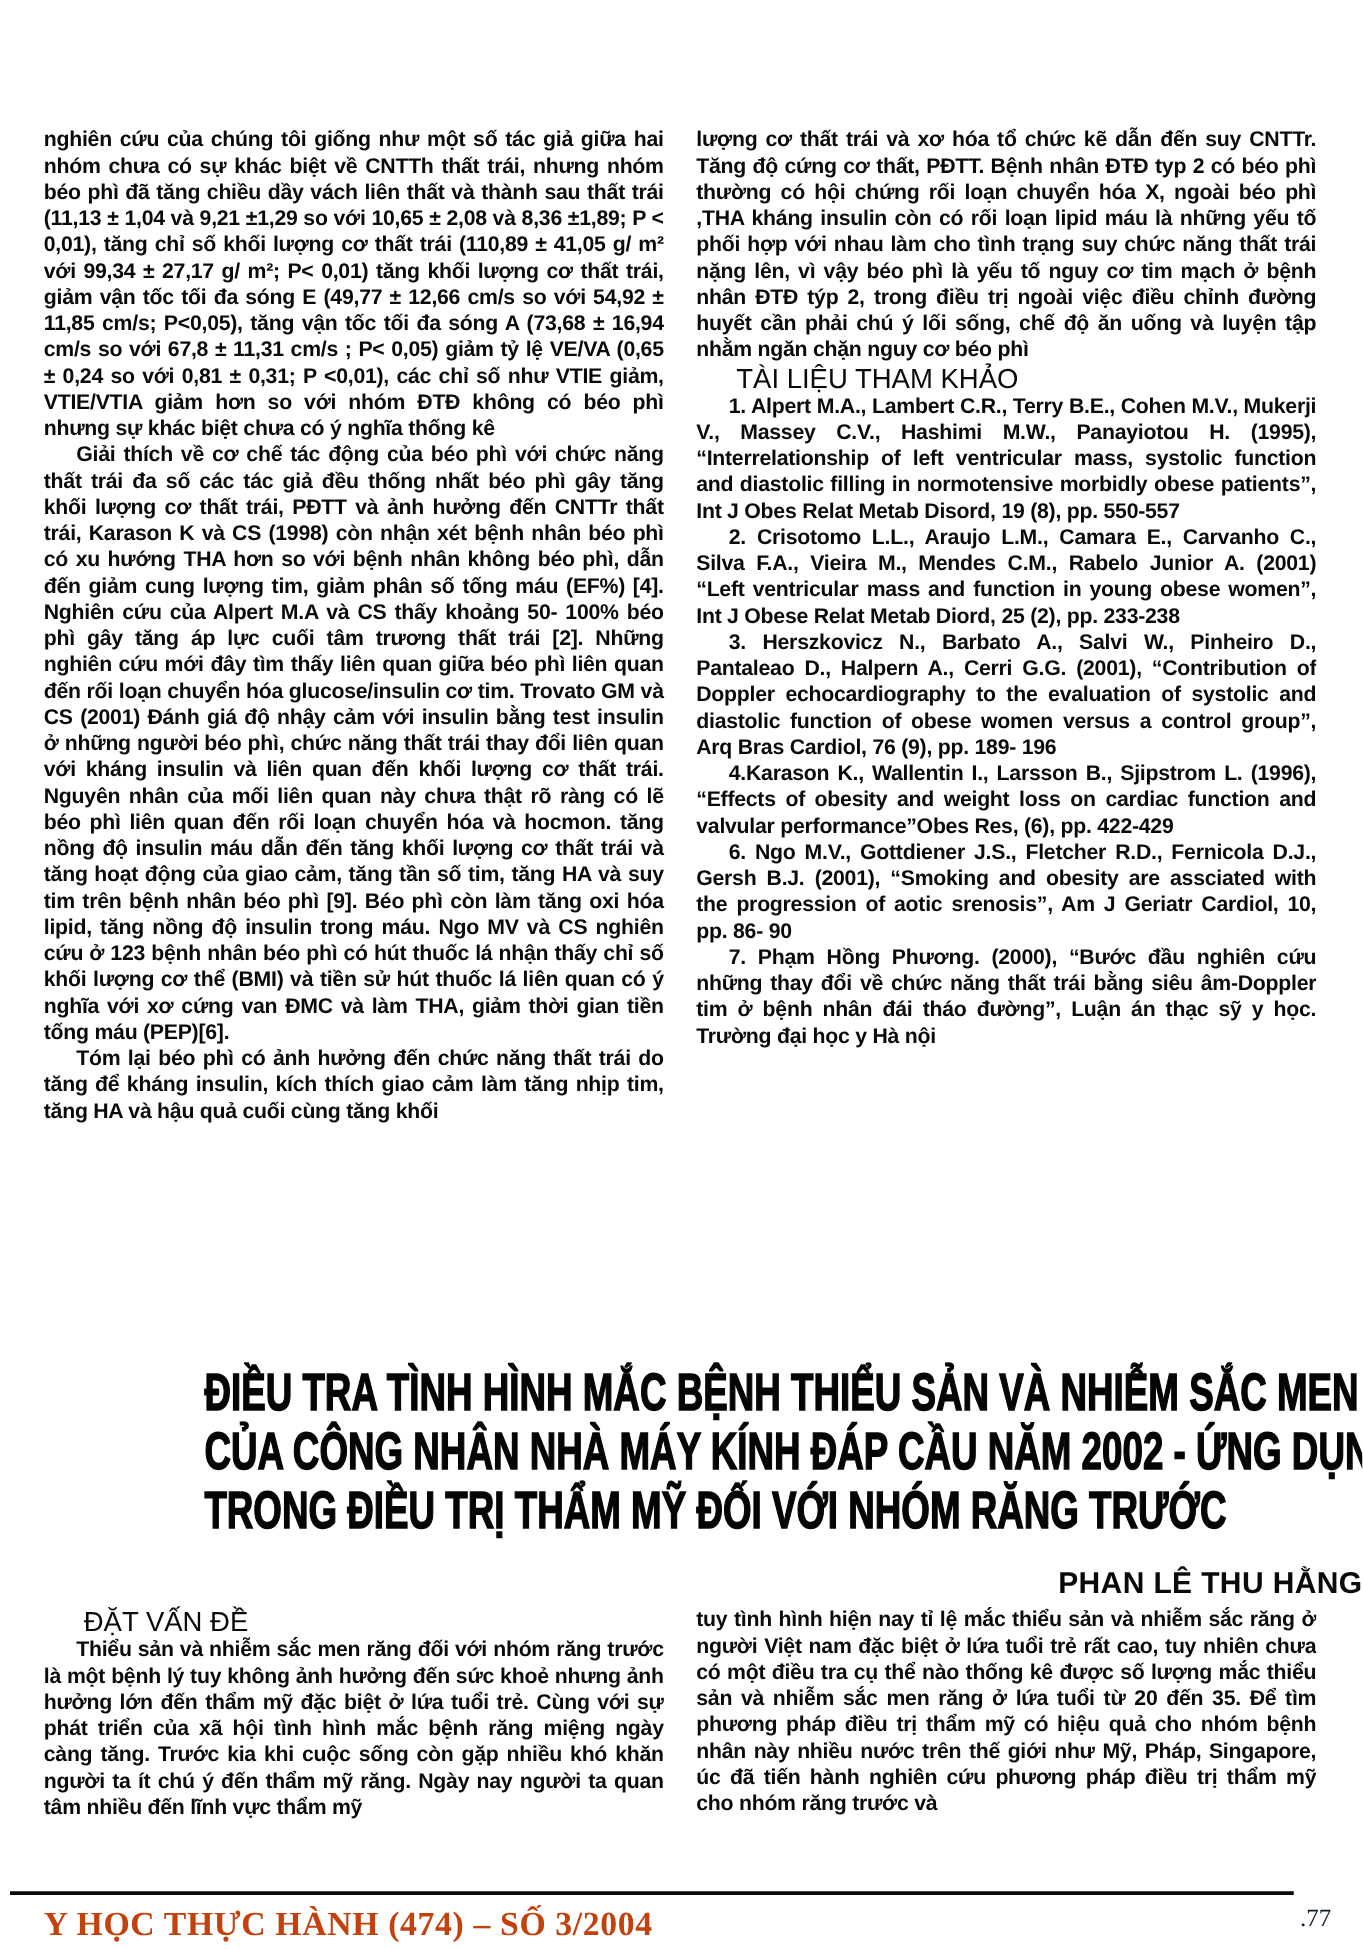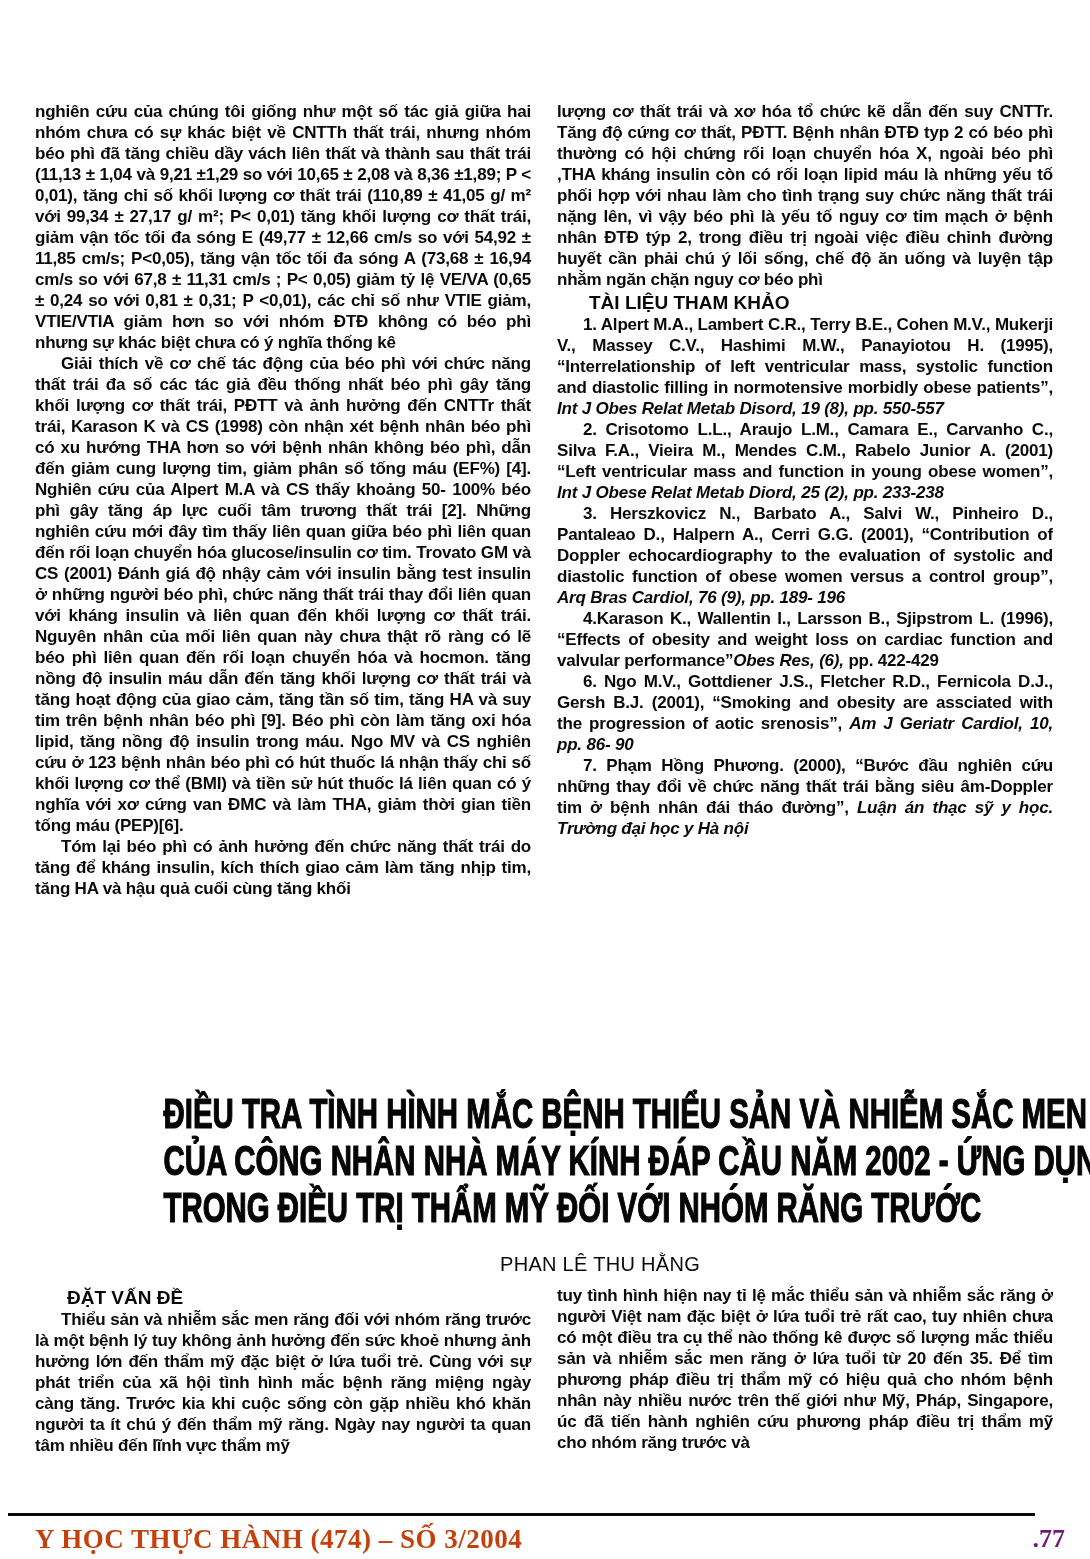--- a/index.html
+++ b/index.html
@@ -29,27 +29,27 @@
     font-size: 17px;
     line-height: 21px;
     font-weight: 600;
     text-align: justify;
     text-indent: 26px;
     letter-spacing: -0.2px;
   }
   .col p.noindent { text-indent: 0; }
   .col h3 {
     margin: 2px 0 0 0;
-    font-size: 19px;
+    font-size: 22px;
     line-height: 22px;
-    font-weight: bold;
+    font-weight: normal;
     text-indent: 32px;
     letter-spacing: 0;
   }
-  .ref .it { font-style: italic; }
+  .ref .it { }
   
   .article-title {
     position: absolute;
     top: 1046px;
     left: 0;
     right: 0;
     margin: 0;
     text-align: center;
     font-weight: bold;
     font-size: 42px;
@@ -63,23 +63,23 @@
     transform: scaleX(0.70);
     transform-origin: 50% 50%;
     white-space: nowrap;
   }
   
   .author-line {
     position: absolute;
     top: 1209px;
     left: 500px;
     right: 0;
-    text-align: left;
-    font-size: 20px;
-    font-weight: normal;
+    text-align: right;
+    font-size: 24px;
+    font-weight: bold;
     letter-spacing: 0.3px;
   }
   
   .footer-rule {
     position: absolute;
     top: 1469px;
     left: 8px;
     right: 55px;
     height: 3px;
     background: #0a0a0a;
@@ -92,23 +92,23 @@
     font-weight: bold;
     font-size: 27px;
     letter-spacing: 0.5px;
     color: #c2410c;
   }
   .footer-page {
     position: absolute;
     top: 1480px;
     right: 25px;
     font-family: "Liberation Serif", serif;
-    font-weight: bold;
-    font-size: 26px;
-    color: #701a75;
+    font-weight: normal;
+    font-size: 20px;
+    color: #0f172a;
   }
 </style>
 </head>
 <body>
 
 <div class="page">
 
   <section class="cols top-section">
     <div class="col">
       <p class="noindent">nghiên cứu của chúng tôi giống như một số tác giả giữa hai nhóm chưa có sự khác biệt về CNTTh thất trái, nhưng nhóm béo phì đã tăng chiều dầy vách liên thất và thành sau thất trái (11,13 ± 1,04 và 9,21 ±1,29 so với 10,65 ± 2,08 và 8,36 ±1,89; P &lt; 0,01), tăng chỉ số khối lượng cơ thất trái (110,89 ± 41,05 g/ m² với 99,34 ± 27,17 g/ m²; P&lt; 0,01) tăng khối lượng cơ thất trái, giảm vận tốc tối đa sóng E (49,77 ± 12,66 cm/s so với 54,92 ± 11,85 cm/s; P&lt;0,05), tăng vận tốc tối đa sóng A (73,68 ± 16,94 cm/s so với 67,8 ± 11,31 cm/s ; P&lt; 0,05) giảm tỷ lệ VE/VA (0,65 ± 0,24 so với 0,81 ± 0,31; P &lt;0,01), các chỉ số như VTIE giảm, VTIE/VTIA giảm hơn so với nhóm ĐTĐ không có béo phì nhưng sự khác biệt chưa có ý nghĩa thống kê</p>

